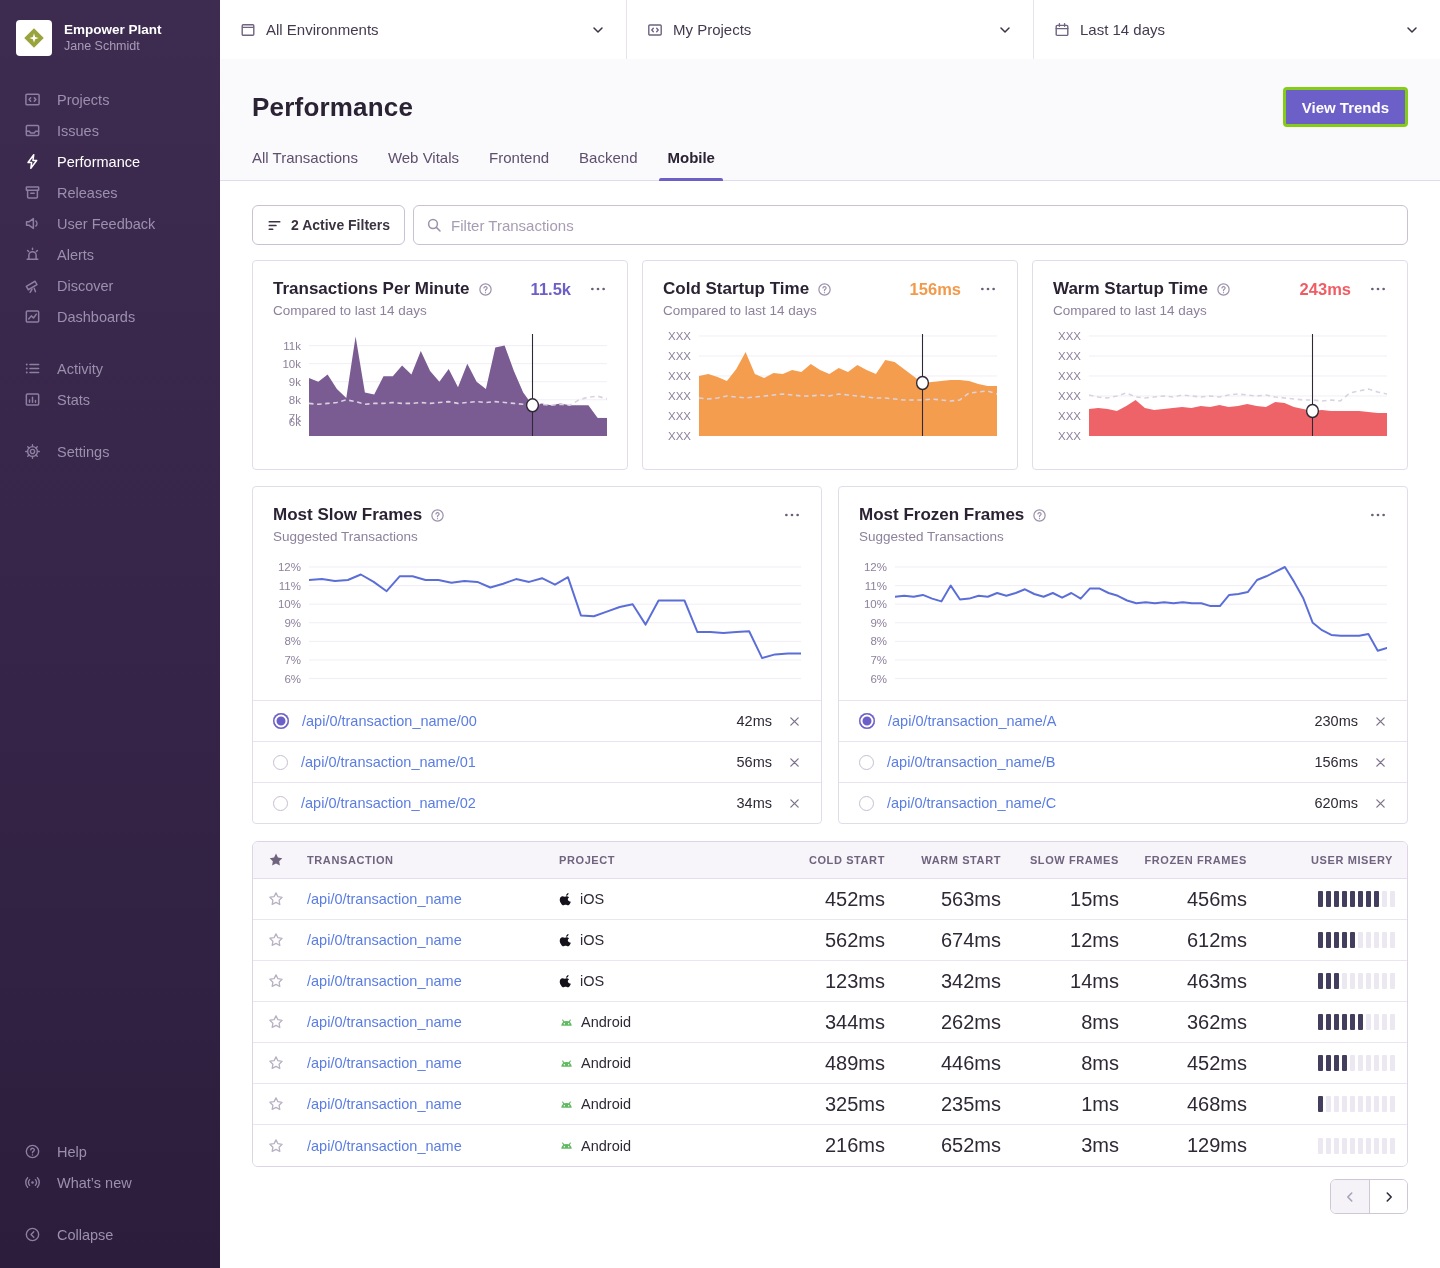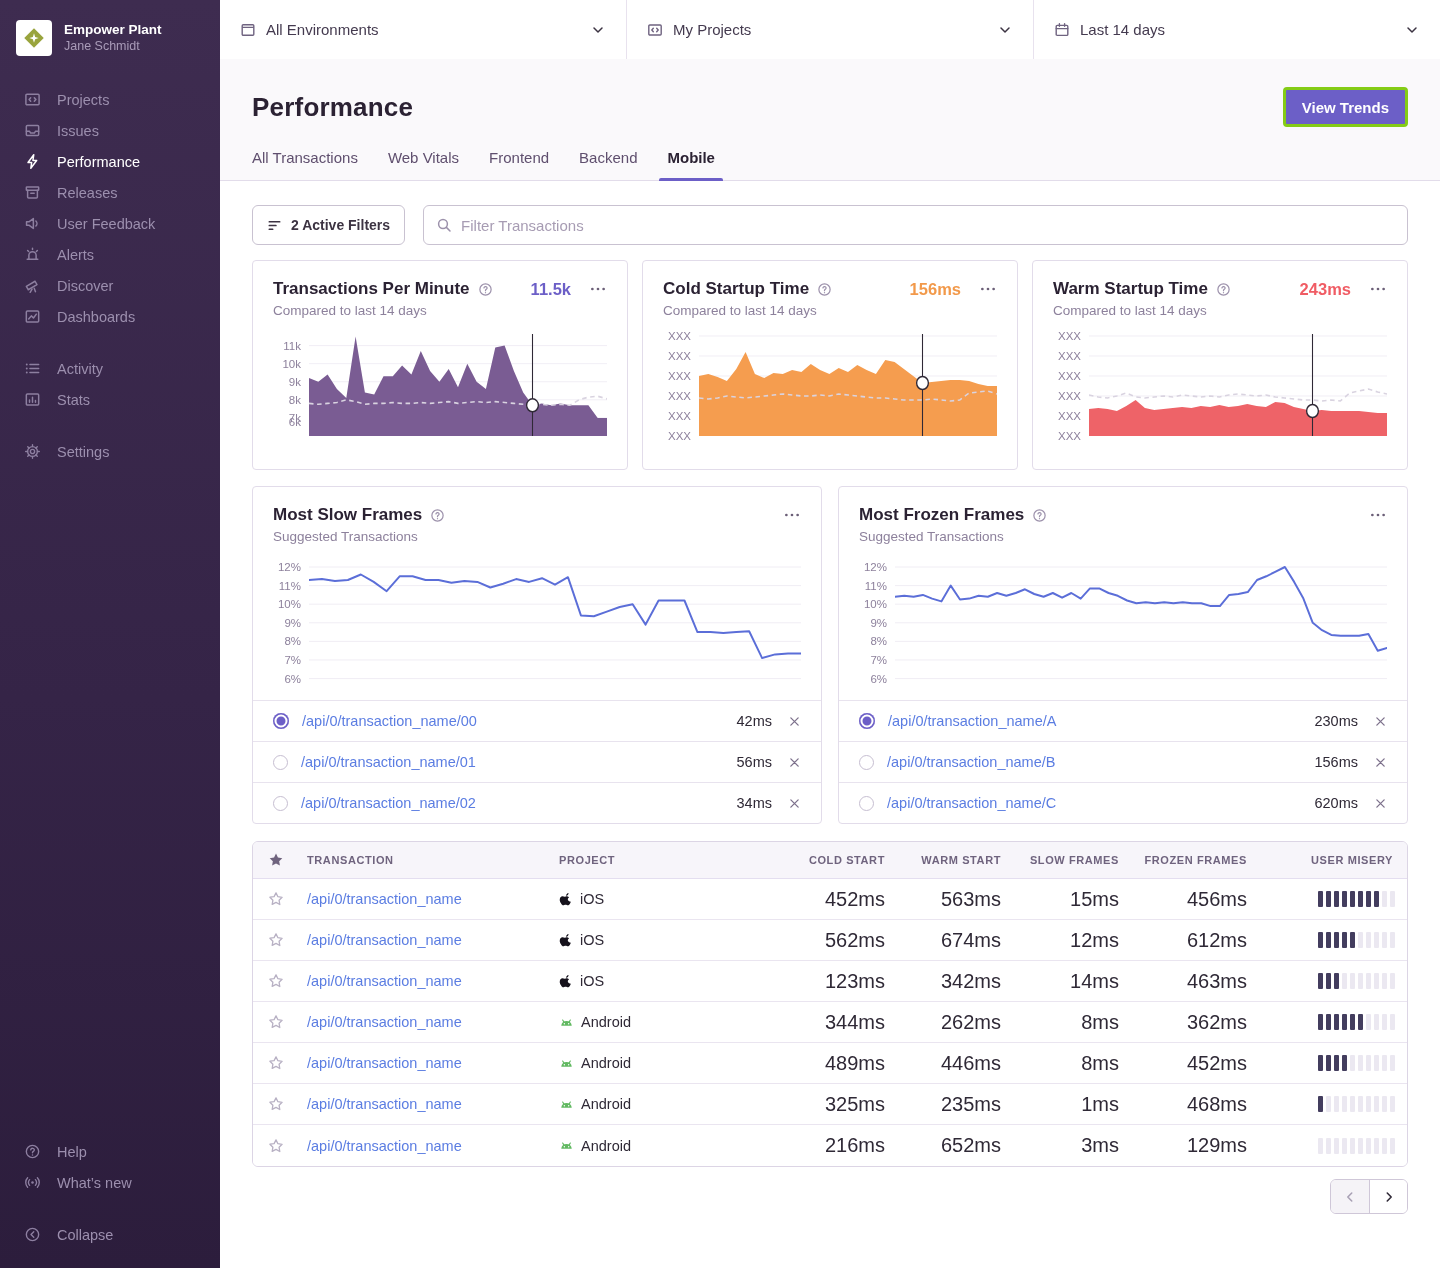--- a/index.html
+++ b/index.html
@@ -39,21 +39,21 @@
   .page-title { font-size:26px; font-weight:600; color:#2b2233; letter-spacing:.2px; }
   .view-trends { margin-left:auto; background:#6c5fc7; border:3px solid #84cc16; color:#ffffff; font-size:15px; font-weight:bold;
     padding:0 16px; height:40px; border-radius:4px; cursor:pointer; font-family:inherit; }
   .tabs { display:flex; gap:30px; margin-top:22px; }
   .tab { position:relative; padding-bottom:14px; font-size:15px; color:#5f4f6e; cursor:pointer; }
   .tab.active { color:#2b2233; font-weight:bold; }
   .tab.active::after { content:""; position:absolute; left:-8px; right:-8px; bottom:-1px; height:3px; background:#6c5fc7; border-radius:2px 2px 0 0; }
 
   .content { padding:24px 32px 0; }
 
-  .filter-row { display:flex; gap:18px; }
+  .filter-row { display:flex; gap:8px; }
   .filter-btn { display:flex; align-items:center; gap:9px; height:40px; padding:0 14px; background:#fff;
     border:1px solid #c9c2d1; border-radius:6px; font-size:14px; font-weight:bold; color:#3c3342; cursor:pointer; font-family:inherit; }
   .search-box { flex:1; display:flex; align-items:center; gap:9px; height:40px; border:1px solid #c9c2d1; border-radius:6px; padding:0 12px; background:#fff; }
   .search-box input { border:none; outline:none; flex:1; font-size:15px; font-family:inherit; color:#2f2936; background:transparent; }
   .search-box input::placeholder { color:#a79cb3; }
   .search-ic { color:#9c91ab; display:flex; }
 
   
   .cards-row { display:flex; gap:14px; margin-top:15px; }
   .card { background:#fff; border:1px solid #e2dcea; border-radius:4px; }

